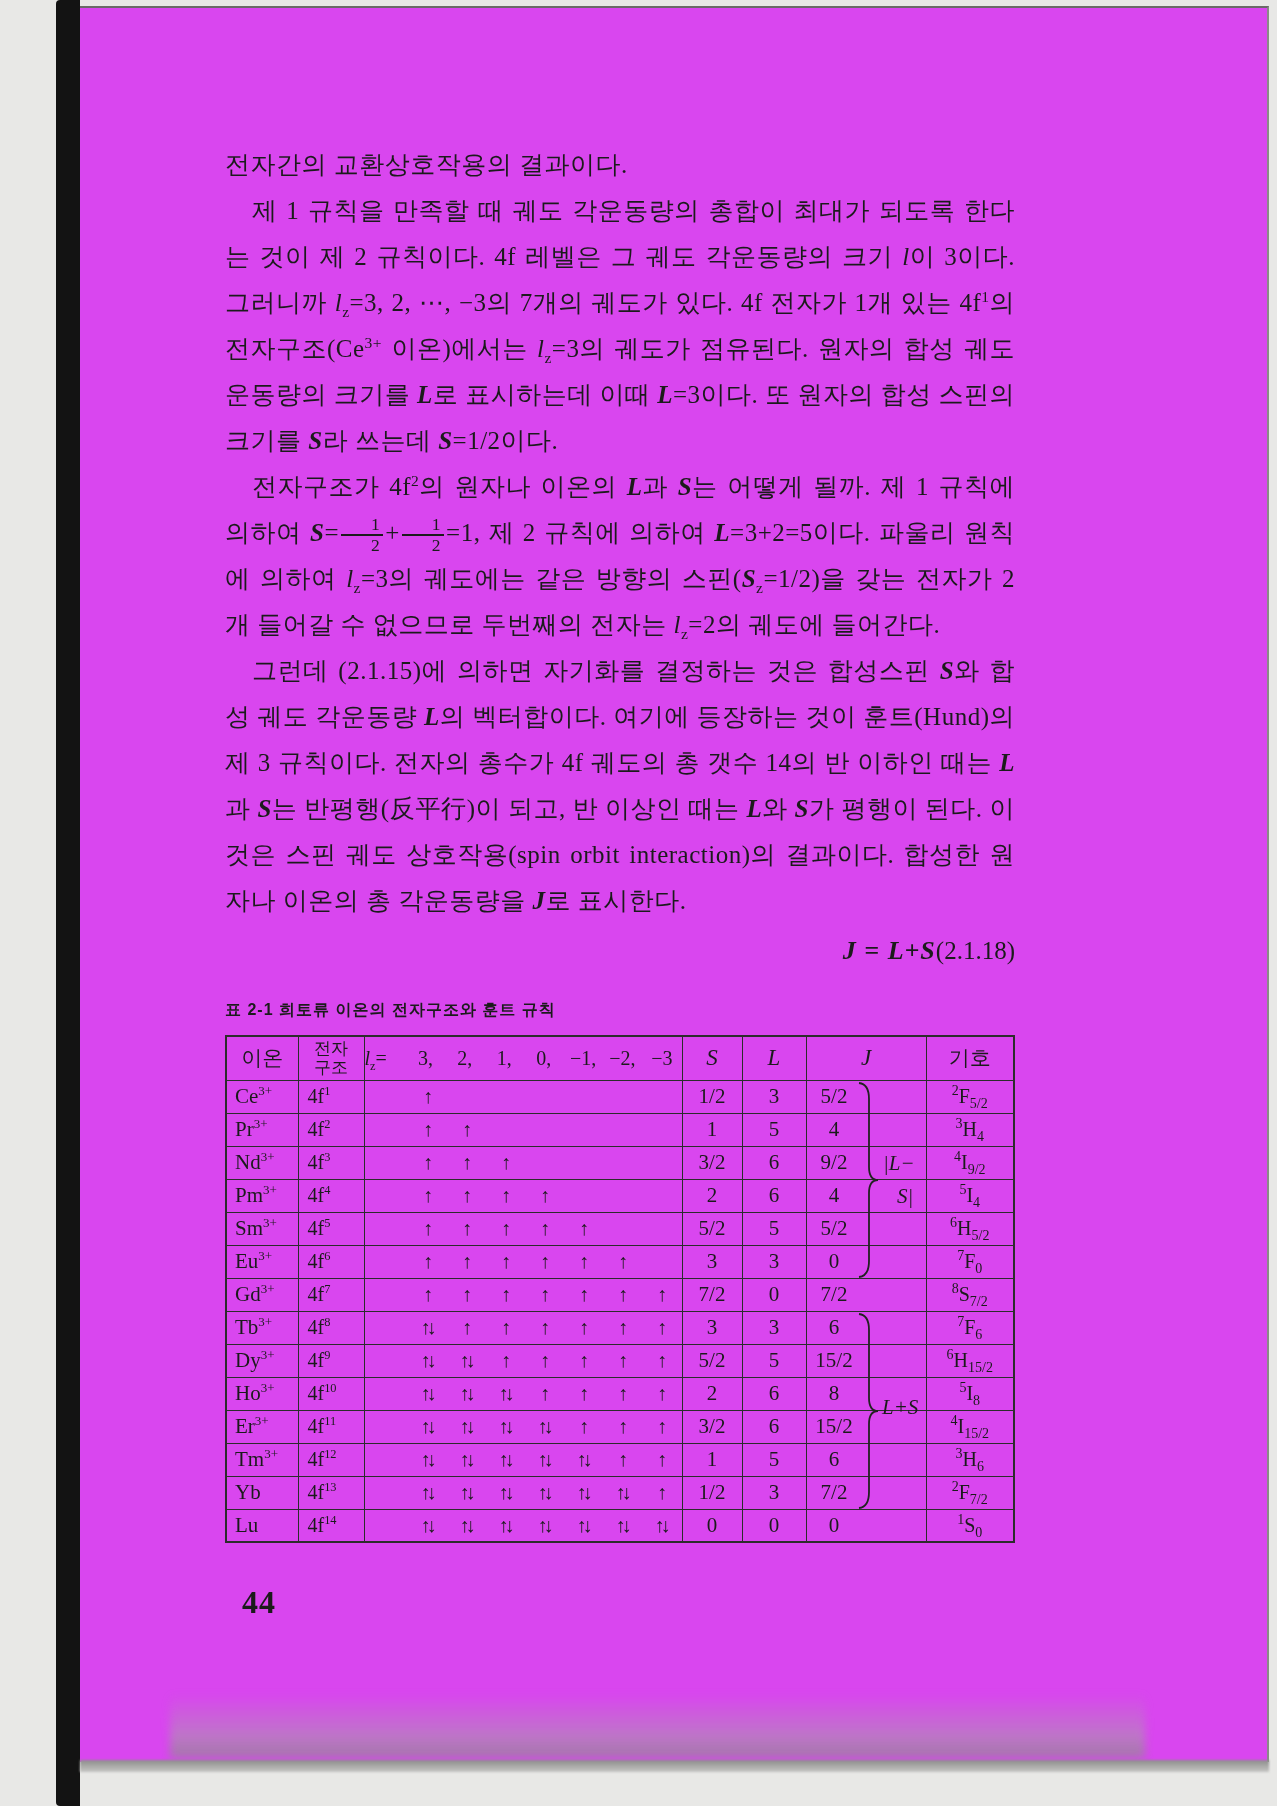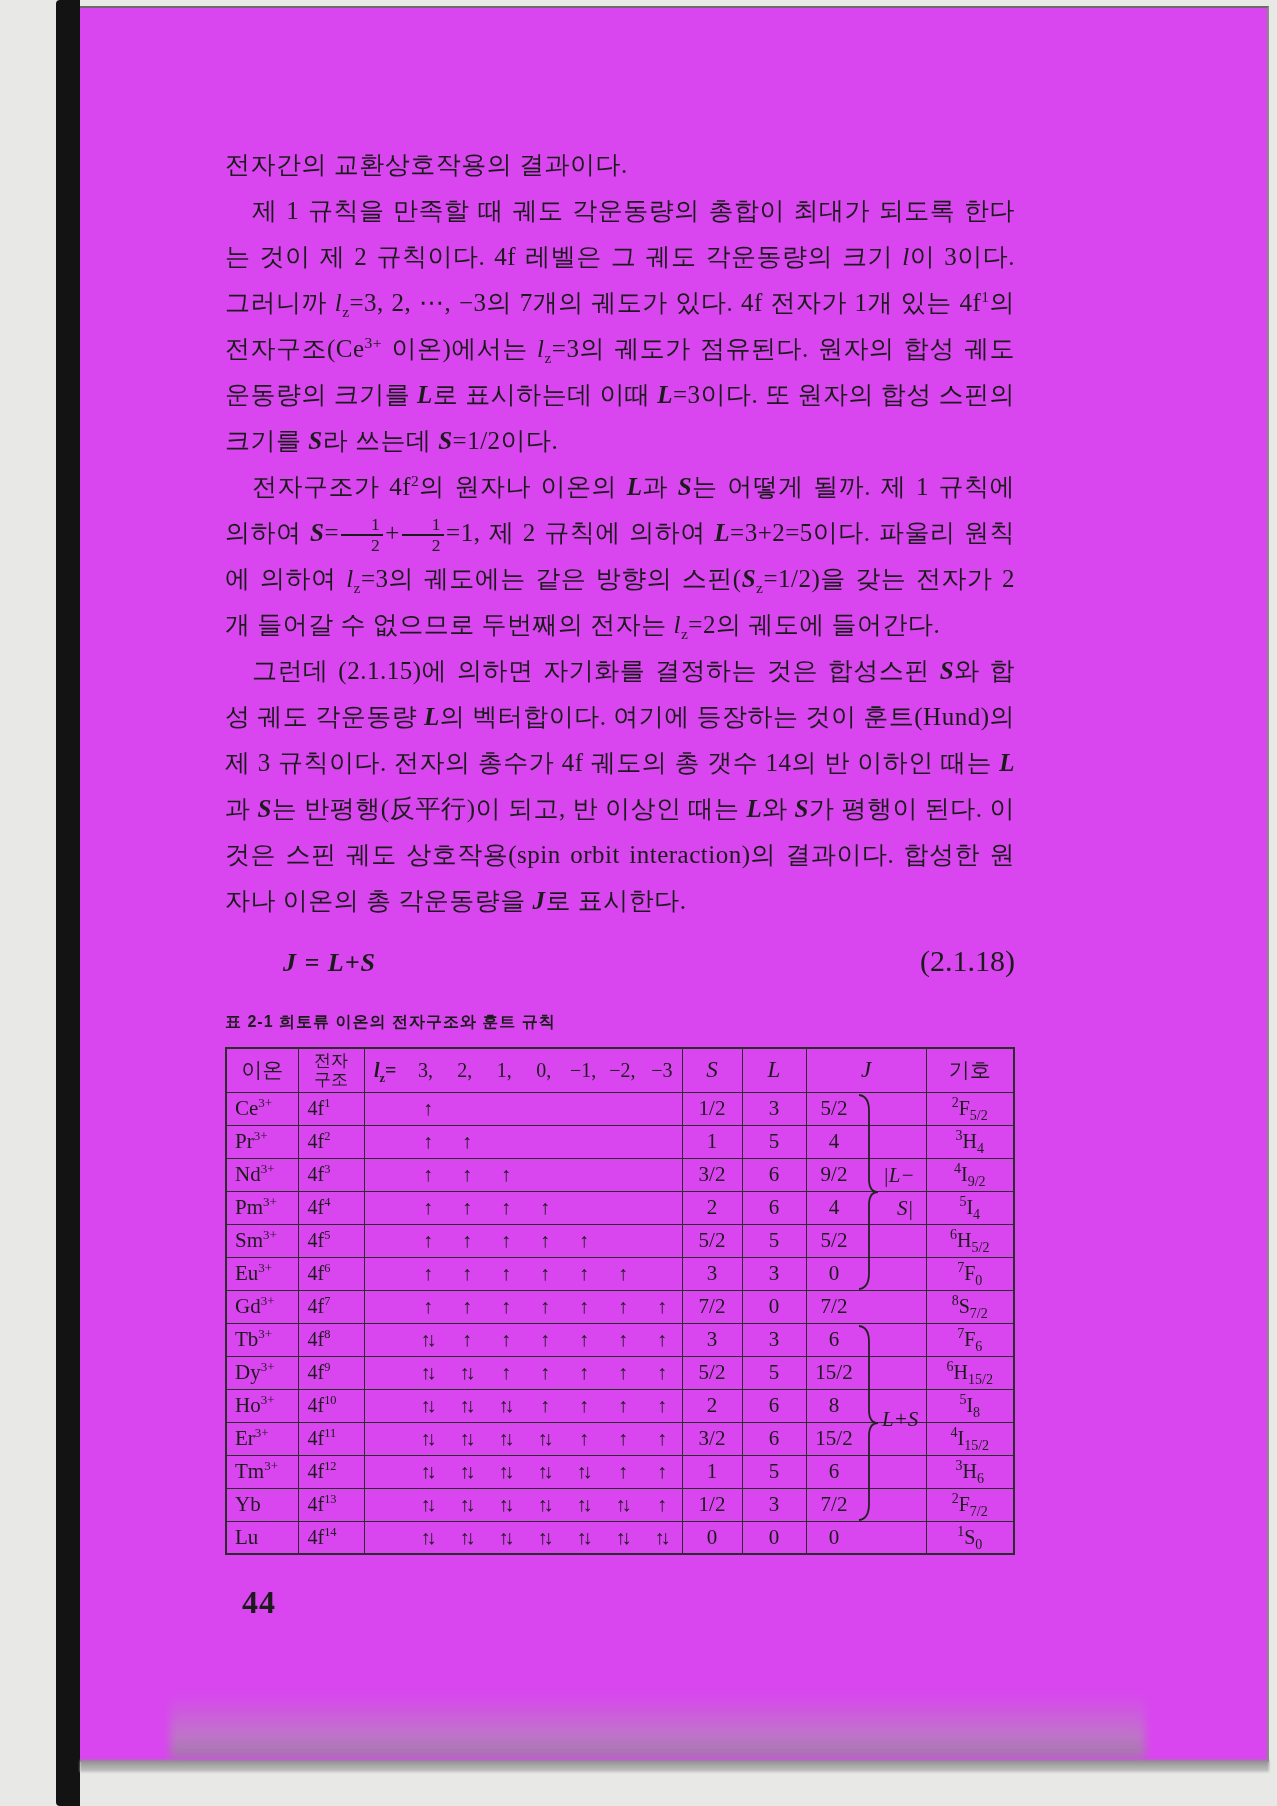--- a/index.html
+++ b/index.html
@@ -41,43 +41,43 @@
   .seg-bi { font-weight:bold; font-style:italic; }
   .seg-i  { font-style:italic; }
   sup, sub { font-size:.62em; line-height:0; }
   .frac {
     display:inline-flex; flex-direction:column; vertical-align:middle;
     text-align:center; font-size:.7em; line-height:1.1; margin:0 2px;
   }
   .frac .fn { border-bottom:2px solid #1b1b1b; padding:0 3px; }
 
   .equation {
-    display:flex; justify-content:space-between; align-items:baseline;
-    font-size:26px; margin:20px 0 10px; padding-left:58px;
+    display:flex; justify-content:flex-end; align-items:baseline;
+    font-size:26px; margin:12px 0 10px; padding-left:58px;
   }
   .eq-lhs { font-weight:bold; font-style:italic; letter-spacing:1px; }
-  .eq-num { font-size:30px; }
+  .eq-num { font-size:25px; }
 
   .caption {
     font-family:"Liberation Sans","DejaVu Sans",sans-serif;
     font-weight:bold; font-size:16px; letter-spacing:1px;
     margin:34px 0 14px;
   }
 
   .table-wrap { position:relative; width:788px; }
   table { width:788px; border-collapse:collapse; table-layout:fixed; border:2px solid #2c2c2c; }
   th, td { border:1px solid #2c2c2c; text-align:center; font-size:21px; overflow:visible; }
   thead th { height:44px; font-weight:normal; }
   tbody td { height:33px; padding:0; }
 
   th.ital { font-style:italic; font-size:23px; }
   .cfg-line { display:block; font-size:17px; line-height:19px; }
 
   .lz-head { display:flex; align-items:center; font-size:20px; }
-  .lz-prefix { width:44px; text-align:center;font-weight:bold; }
+  .lz-prefix { width:44px; text-align:left; }
   .lz-prefix i { font-style:italic; }
   .lz-ticks { flex:1; display:flex; }
   .tick { width:39.4px; text-align:center; }
 
   td[data-name="ion-cell"]   { text-align:left; padding-left:8px; font-size:21px; }
   td[data-name="config-cell"]{ text-align:left; padding-left:9px; font-size:20px; }
   .arrows { display:flex; padding-left:44px; }
   .ar { width:39.4px; text-align:center; font-size:20px; }
   .ar.pair { letter-spacing:-4px; text-indent:-3px; }
   td.jcell { padding-right:64px; }

